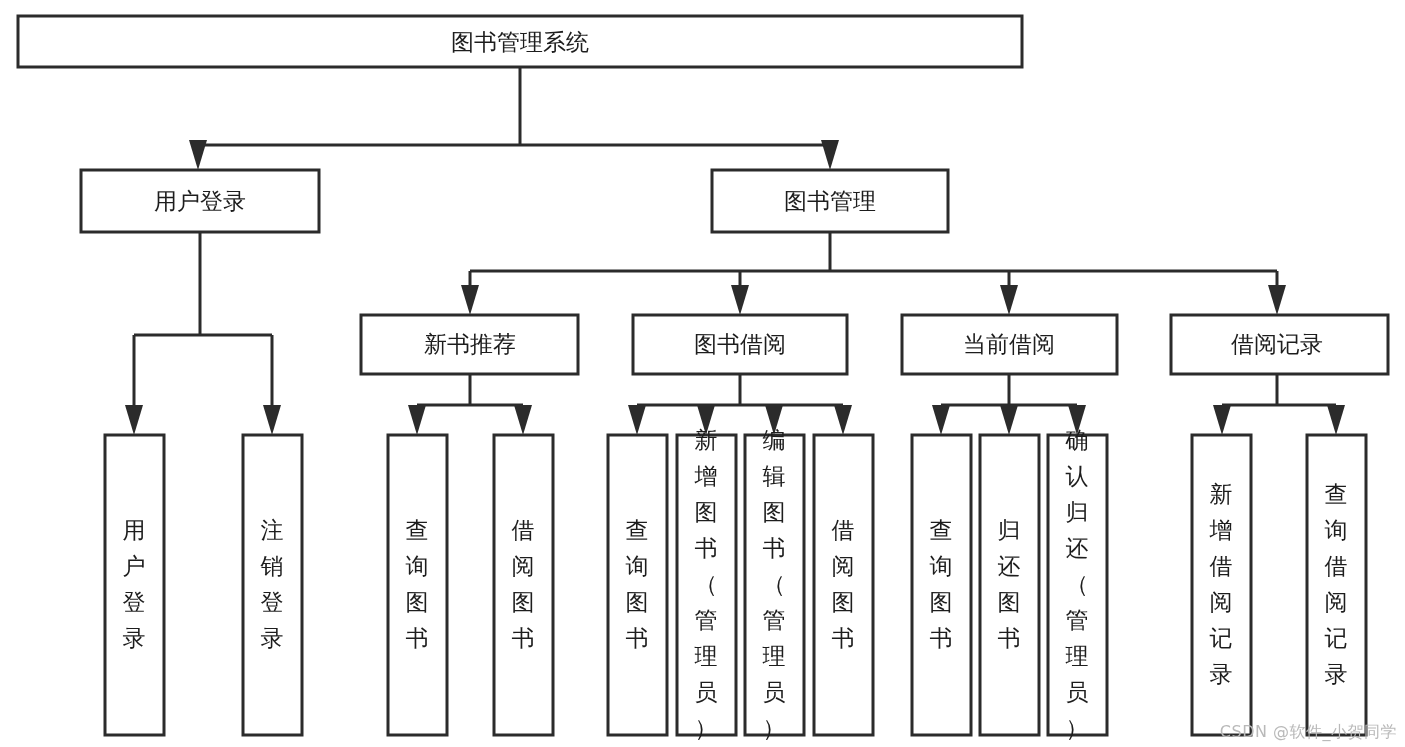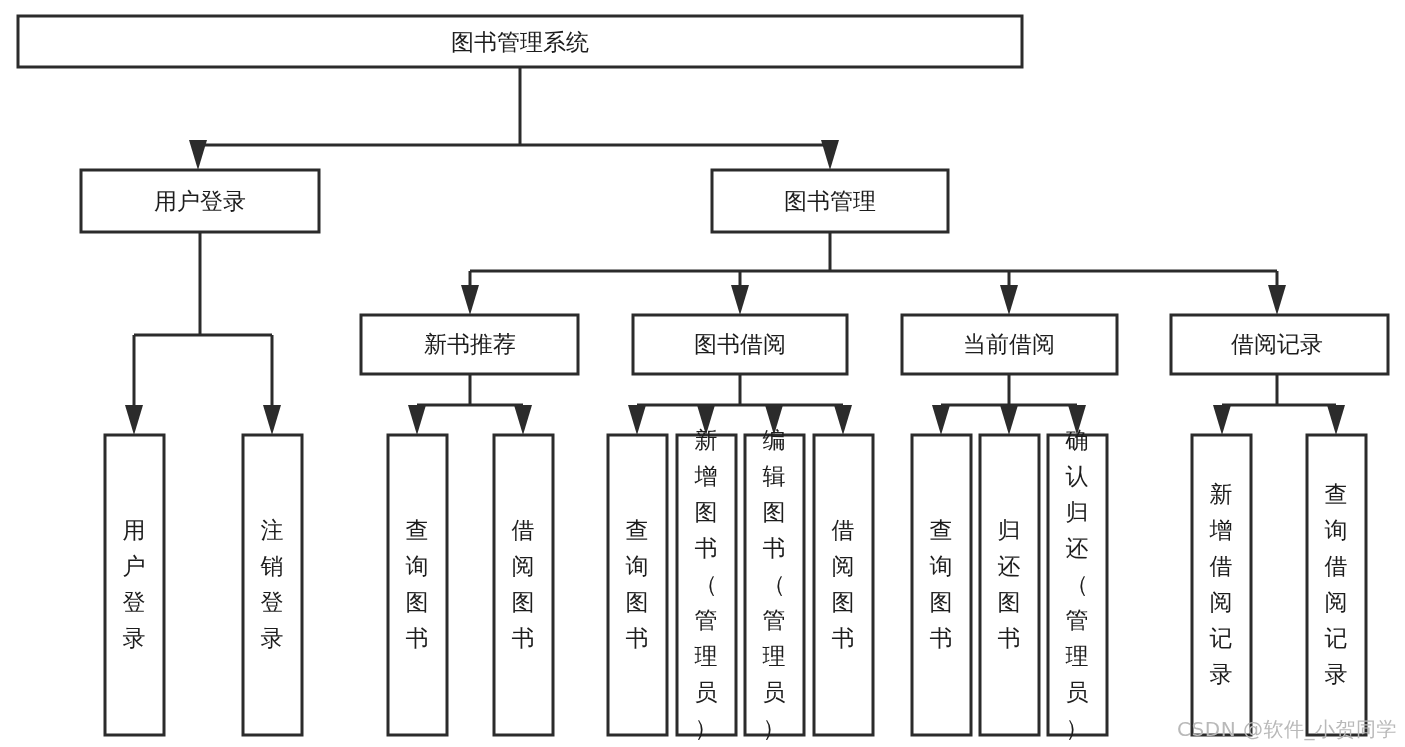--- a/index.html
+++ b/index.html
@@ -54,21 +54,21 @@
     font-family: "DejaVu Sans", "Liberation Sans", sans-serif;
     font-size: 23px;
     text-anchor: middle;
     dominant-baseline: middle;
   }
   .watermark {
     position: absolute;
     right: 8px;
     bottom: 4px;
     font-family: "DejaVu Sans", "Liberation Sans", sans-serif;
-    font-size: 20px;
+    font-size: 16px;
     color: #b9b9b9;
     letter-spacing: 0.5px;
     white-space: nowrap;
     user-select: none;
   }
 </style>
 </head>
 <body>
 
 <div id="diagram-root">

